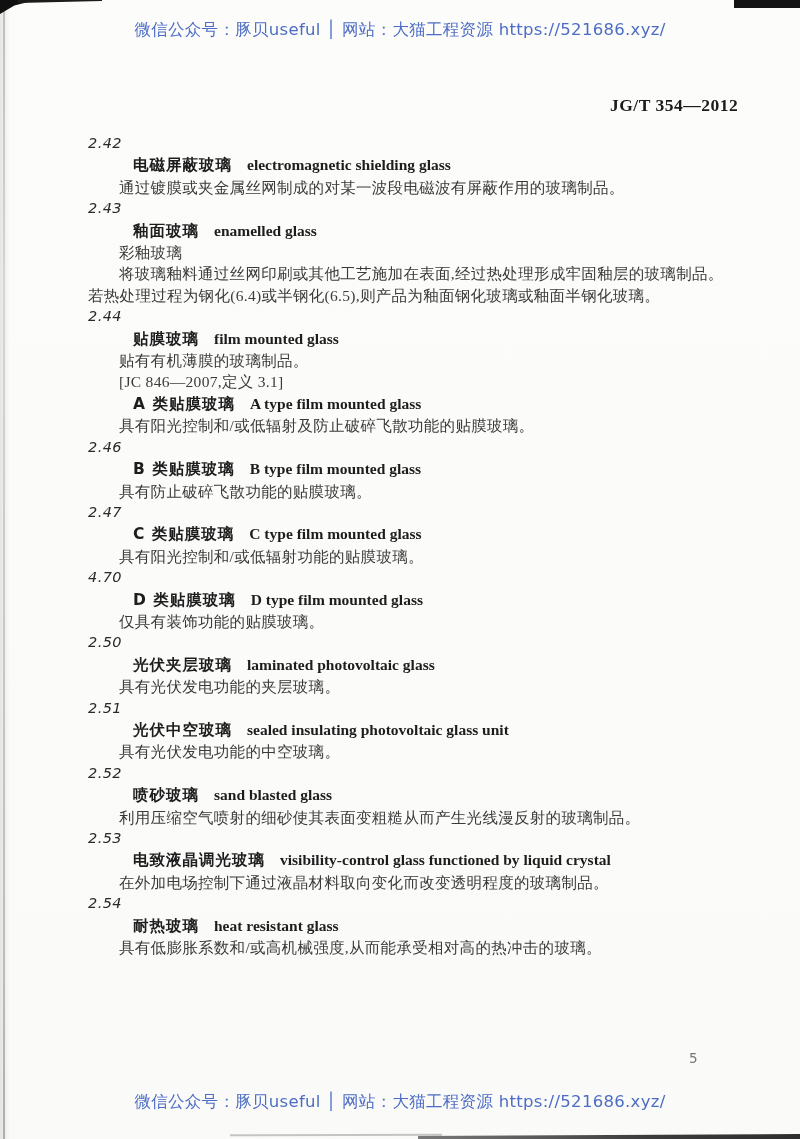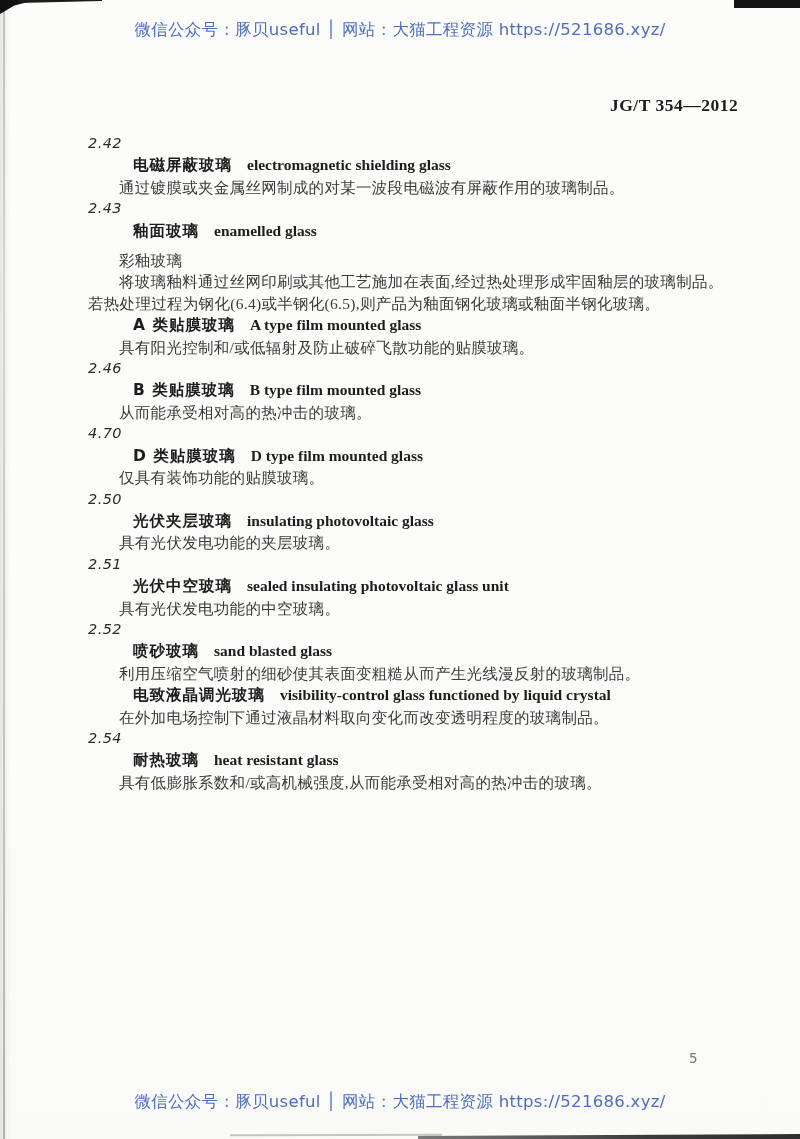--- a/index.html
+++ b/index.html
@@ -30,21 +30,21 @@
   .sec-num {
     font-family:"DejaVu Sans","Liberation Sans",sans-serif;
     font-size:14.5px; letter-spacing:0.4px; color:#2a2a2a;font-style:italic;
   }
   .term-line { margin-left:45px; }
   .term-zh {
     font-family:"DejaVu Sans","Liberation Sans",sans-serif;
     font-weight:bold; color:#1d1d1d; margin-right:15px; letter-spacing:1px;
   }
   .term-en { font-weight:bold; color:#1d1d1d; font-family:"Liberation Serif",serif; }
-  .alias, .note { margin-left:31px; color:#3a3a3a; letter-spacing:0.3px;margin-top:8px; }
+  .alias, .note { margin-left:31px; color:#3a3a3a; letter-spacing:0.3px; }
   .definition { text-indent:31px; color:#3a3a3a; letter-spacing:0.3px; }
   .page-number {
     position:absolute; left:689px; top:1050px;
     font-size:13.5px; color:#777;
     font-family:"DejaVu Sans",sans-serif;
   }
   
   .artifact { position:absolute; pointer-events:none; }
   .a-top-left { left:0; top:0; width:36px; height:14px; background:#101010;
                 clip-path:polygon(0 0,100% 0,40% 40%,0 100%); }
@@ -92,56 +92,74 @@
   <div class="section">
     <div class="sec-num">2.43</div>
     <div class="term-line">
       <span class="term-zh">釉面玻璃</span><span class="term-en">enamelled glass</span>
     </div>
     <div class="alias">彩釉玻璃</div>
     <div class="definition">将玻璃釉料通过丝网印刷或其他工艺施加在表面,经过热处理形成牢固釉层的玻璃制品。若热处理过程为钢化(6.4)或半钢化(6.5),则产品为釉面钢化玻璃或釉面半钢化玻璃。</div>
 
   </div>
 
+  <div class="section">
+    <div class="sec-num">2.44</div>
+    <div class="term-line">
+      <span class="term-zh">贴膜玻璃</span><span class="term-en">film mounted glass</span>
+    </div>
+
+    <div class="definition">贴有有机薄膜的玻璃制品。</div>
+    <div class="note">[JC 846—2007,定义 3.1]</div>
+  </div>
 
   <div class="section">
     <div class="term-line">
       <span class="term-zh">A 类贴膜玻璃</span><span class="term-en">A type film mounted glass</span>
     </div>
 
     <div class="definition">具有阳光控制和/或低辐射及防止破碎飞散功能的贴膜玻璃。</div>
 
   </div>
 
   <div class="section">
     <div class="sec-num">2.46</div>
     <div class="term-line">
       <span class="term-zh">B 类贴膜玻璃</span><span class="term-en">B type film mounted glass</span>
     </div>
 
-    <div class="definition">从而能承受相对高的热冲击的玻璃。</div>
-
-  </div>
-
+    <div class="definition">具有防止破碎飞散功能的贴膜玻璃。</div>
+
+  </div>
+
+  <div class="section">
+    <div class="sec-num">2.47</div>
+    <div class="term-line">
+      <span class="term-zh">C 类贴膜玻璃</span><span class="term-en">C type film mounted glass</span>
+    </div>
+
+    <div class="definition">具有阳光控制和/或低辐射功能的贴膜玻璃。</div>
+
+  </div>
 
   <div class="section">
     <div class="sec-num">4.70</div>
     <div class="term-line">
       <span class="term-zh">D 类贴膜玻璃</span><span class="term-en">D type film mounted glass</span>
     </div>
 
     <div class="definition">仅具有装饰功能的贴膜玻璃。</div>
 
   </div>
 
 
   <div class="section">
     <div class="sec-num">2.50</div>
     <div class="term-line">
-      <span class="term-zh">光伏夹层玻璃</span><span class="term-en">insulating photovoltaic glass</span>
+      <span class="term-zh">光伏夹层玻璃</span><span class="term-en">laminated photovoltaic glass</span>
     </div>
 
     <div class="definition">具有光伏发电功能的夹层玻璃。</div>
 
   </div>
 
   <div class="section">
     <div class="sec-num">2.51</div>
     <div class="term-line">
       <span class="term-zh">光伏中空玻璃</span><span class="term-en">sealed insulating photovoltaic glass unit</span>
@@ -155,20 +173,21 @@
     <div class="sec-num">2.52</div>
     <div class="term-line">
       <span class="term-zh">喷砂玻璃</span><span class="term-en">sand blasted glass</span>
     </div>
 
     <div class="definition">利用压缩空气喷射的细砂使其表面变粗糙从而产生光线漫反射的玻璃制品。</div>
 
   </div>
 
   <div class="section">
+    <div class="sec-num">2.53</div>
     <div class="term-line">
       <span class="term-zh">电致液晶调光玻璃</span><span class="term-en">visibility-control glass functioned by liquid crystal</span>
     </div>
 
     <div class="definition">在外加电场控制下通过液晶材料取向变化而改变透明程度的玻璃制品。</div>
 
   </div>
 
   <div class="section">
     <div class="sec-num">2.54</div>

